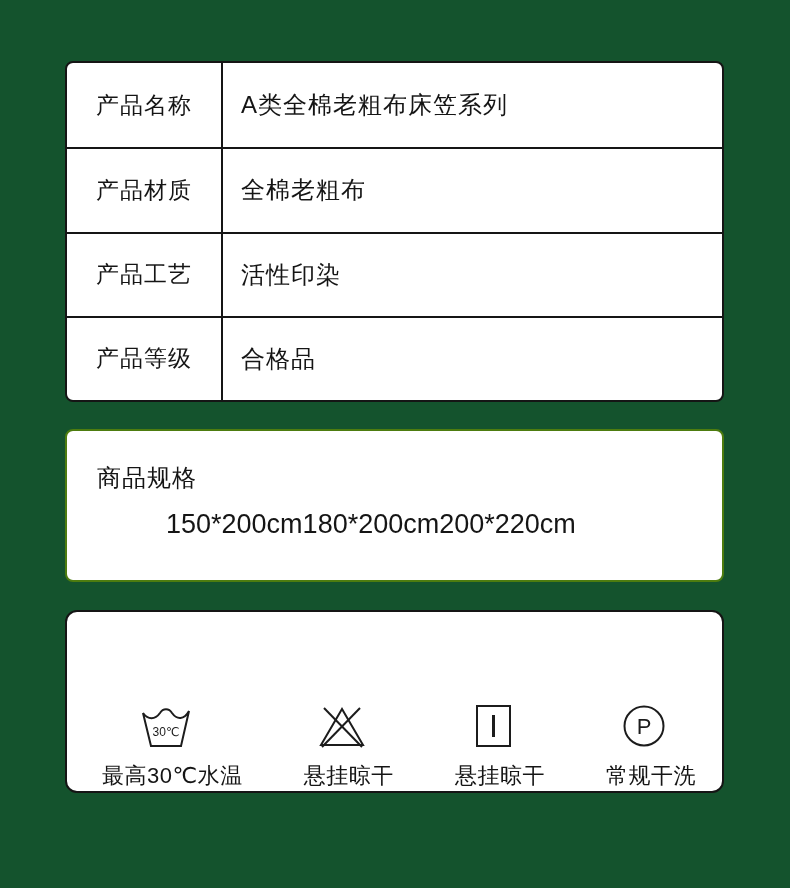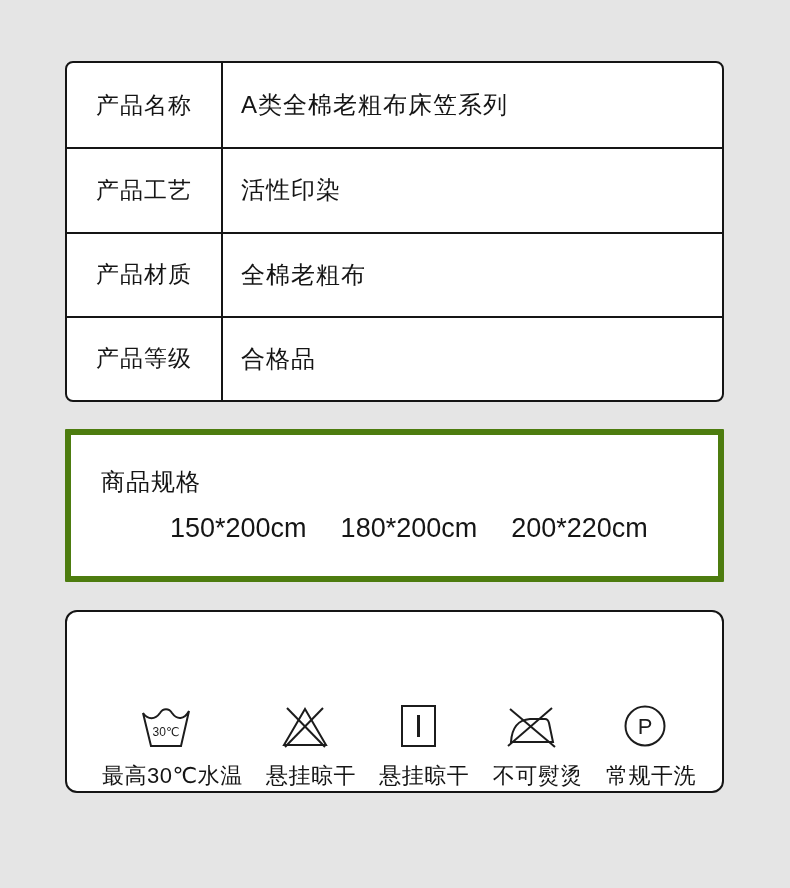--- a/index.html
+++ b/index.html
@@ -1,20 +1,20 @@
 <!DOCTYPE html>
 <html><head>
 <meta charset="utf-8">
 <style>
   html, body { margin: 0; padding: 0; background: #ffffff; }
   .canvas {
     position: relative;
     width: 790px;
     height: 888px;
-    background: #e5e5e5;
+    background: #14532d;
     font-family: "Liberation Sans", "DejaVu Sans", sans-serif;
     color: #151515;
     overflow: hidden;
   }
 
   
   .spec-table {
     position: absolute;
     left: 65px; top: 61px;
     width: 659px; height: 341px;
@@ -47,34 +47,33 @@
     padding-left: 18px;
     font-size: 24px;
     letter-spacing: 1px;
   }
 
   
   .size-box {
     position: absolute;
     left: 65px; top: 429px;
     width: 659px; height: 153px;
-    border: 6px solid #4d7c0f;
-    border-radius: 1px;
+    border: 2px solid #4d7c0f;
+    border-radius: 8px;
     box-sizing: border-box;
     background: #fff;
   }
   .size-title {
     margin: 31px 0 0 30px;
     font-size: 24px;
     letter-spacing: 1px;
   }
   .size-row {
     margin: 15px 0 0 99px;
     display: flex;
-    gap: 34px;
     font-size: 27px;
   }
 
   
   .care-box {
     position: absolute;
     left: 65px; top: 610px;
     width: 659px; height: 183px;
     border: 2px solid #151515;
     border-radius: 12px;
@@ -104,26 +103,26 @@
 <body>
 
 <div class="canvas">
 
   <div class="spec-table">
     <div class="spec-row">
       <div class="cell-label">产品名称</div>
       <div class="cell-value">A类全棉老粗布床笠系列</div>
     </div>
     <div class="spec-row">
+      <div class="cell-label">产品材质</div>
+      <div class="cell-value">全棉老粗布</div>
+    </div>
+    <div class="spec-row">
       <div class="cell-label">产品工艺</div>
       <div class="cell-value">活性印染</div>
-    </div>
-    <div class="spec-row">
-      <div class="cell-label">产品材质</div>
-      <div class="cell-value">全棉老粗布</div>
     </div>
     <div class="spec-row">
       <div class="cell-label">产品等级</div>
       <div class="cell-value">合格品</div>
     </div>
   </div>
 
   <div class="size-box">
     <div class="size-title">商品规格</div>
     <div class="size-row">
@@ -153,28 +152,20 @@
     </div>
 
     <div class="care-item">
       <svg class="care-icon" viewBox="0 0 60 52" fill="none" stroke="#1c1c1c" stroke-width="2">
         <rect x="14" y="6" width="33" height="40"></rect>
         <line x1="30.5" y1="15" x2="30.5" y2="37" stroke-width="3"></line>
       </svg>
       <div class="care-label">悬挂晾干</div>
     </div>
 
-    <div class="care-item">
-      <svg class="care-icon" viewBox="0 0 60 52" fill="none" stroke="#1c1c1c" stroke-width="2">
-        <path d="M10 42 C11 27 17 20 29 19 L44 19 C46 19 47.5 21 48 23 L52 42 Z"></path>
-        <line x1="9" y1="9" x2="54" y2="47"></line>
-        <line x1="51" y1="8" x2="7" y2="46"></line>
-      </svg>
-      <div class="care-label">不可熨烫</div>
-    </div>
 
     <div class="care-item">
       <svg class="care-icon" viewBox="0 0 60 52" fill="none" stroke="#1c1c1c" stroke-width="2">
         <circle cx="30" cy="26" r="19.5"></circle>
         <text x="30" y="34" font-size="22" text-anchor="middle" fill="#1c1c1c" stroke="none">P</text>
       </svg>
       <div class="care-label">常规干洗</div>
     </div>
 
   </div>

